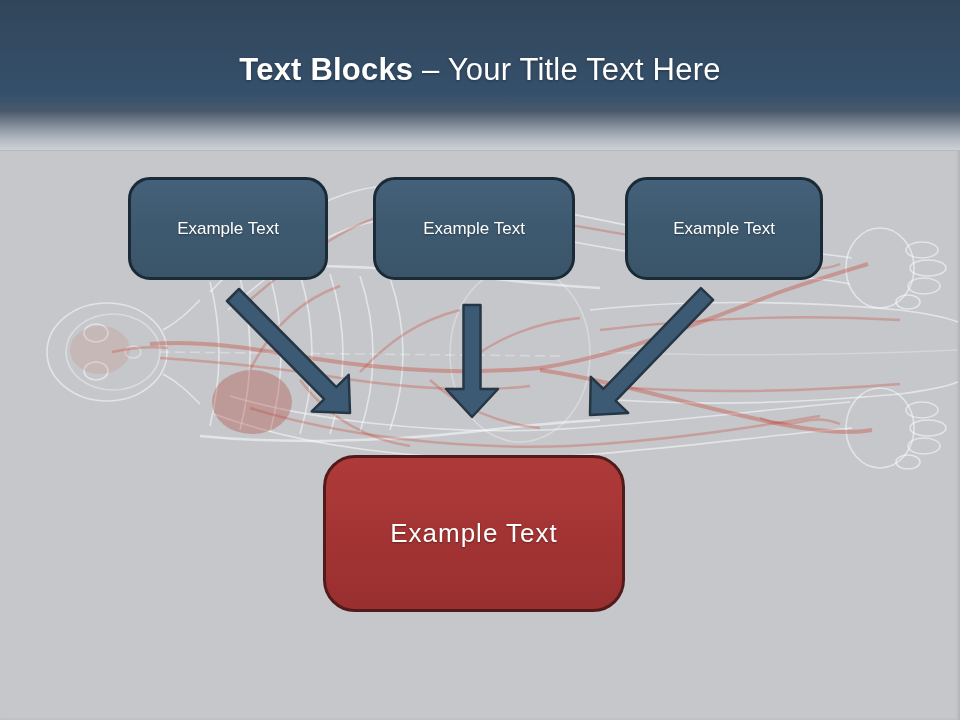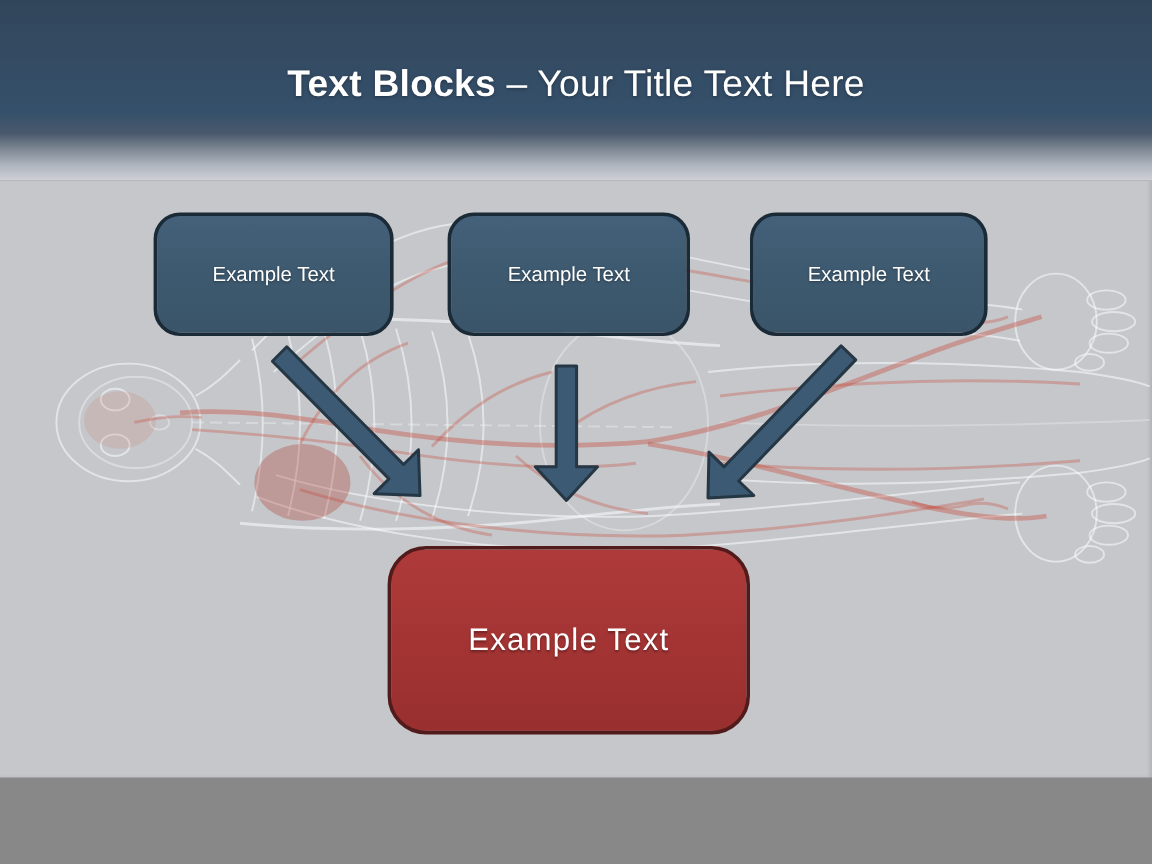--- a/index.html
+++ b/index.html
@@ -2,21 +2,21 @@
 <html style="--header-dark: #35506b; --body-bg: #c6c7ca; --box-fill: #3e5a70; --box-border: #1b2a37; --box-text: #ffffff; --red-fill: #a43434; --red-border: #521b1b; --arrow-fill: #3d5a74; --arrow-border: #253745;"><head>
 <meta charset="utf-8">
 <style>
   html,body{margin:0;padding:0;}
   body{
     width:960px;height:720px;overflow:hidden;
     font-family:"Liberation Sans","DejaVu Sans",sans-serif;
     background:#888;
   }
   .slide{
-    position:relative;width:960px;height:648px;
+    position:relative;width:960px;height:720px;
     background:var(--body-bg,#c6c7ca);
     box-shadow:inset -2px 0 3px rgba(0,0,0,.10);
     overflow:hidden;
   }
 
   
   .header{
     position:absolute;left:0;top:0;width:960px;height:150px;
     background:linear-gradient(180deg,
       #31455a 0%,

